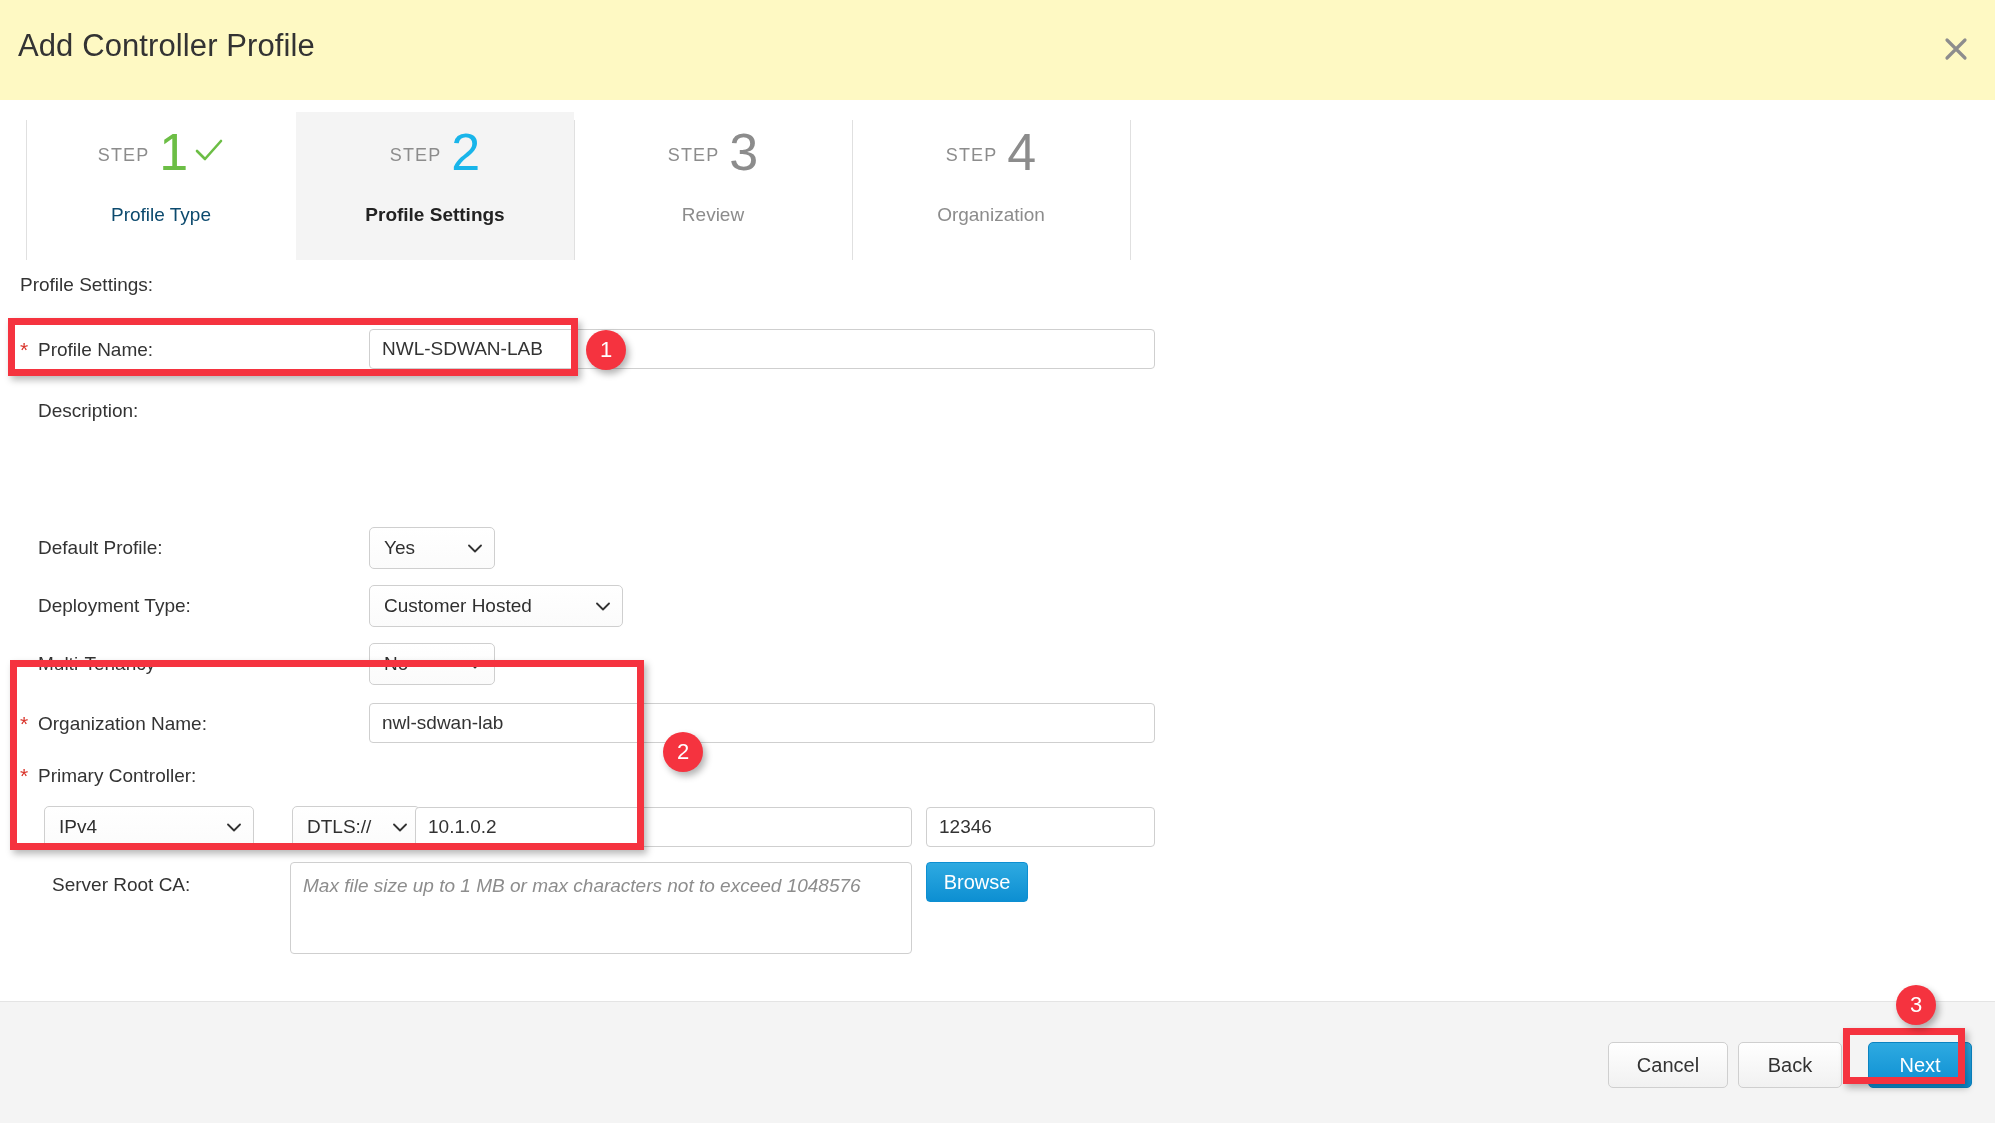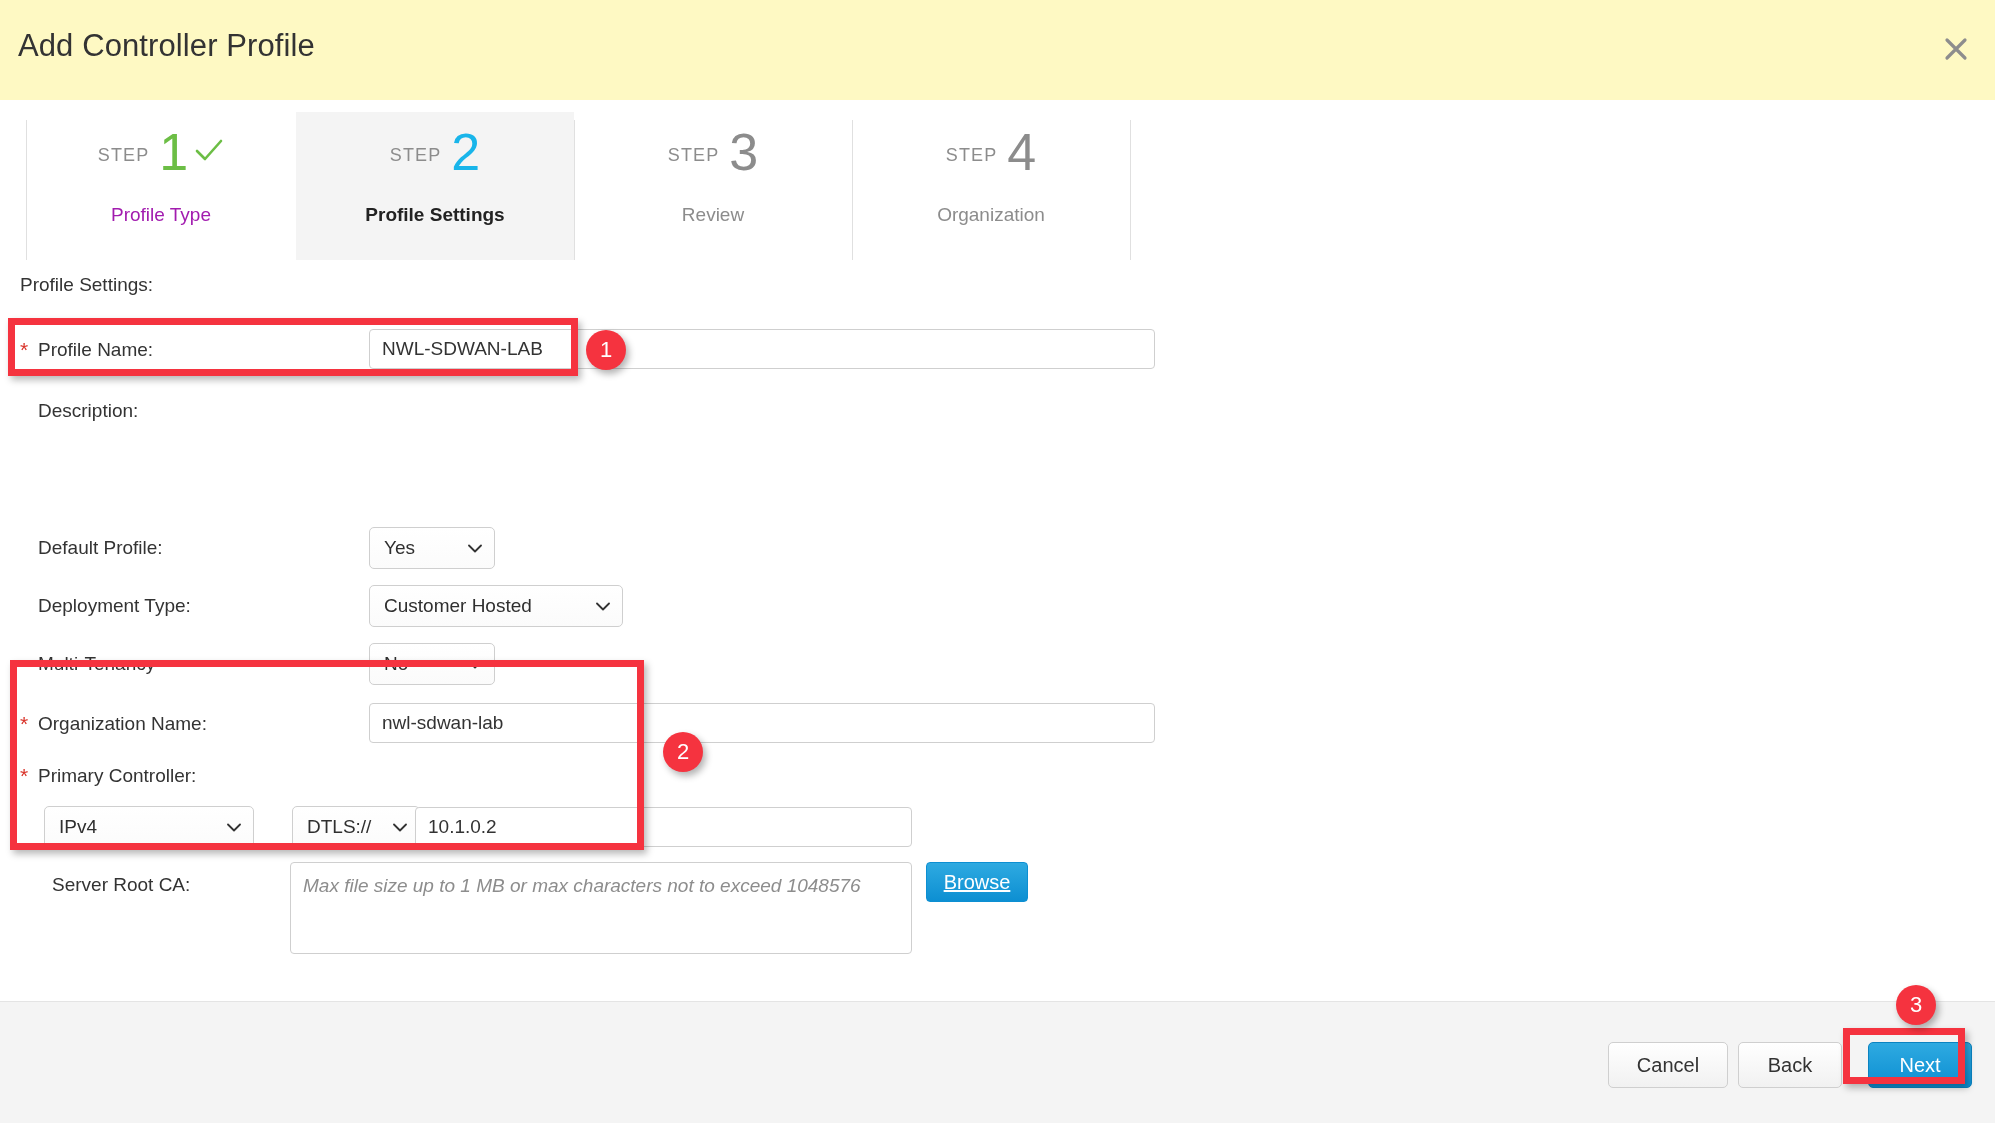--- a/index.html
+++ b/index.html
@@ -78,21 +78,21 @@
   }
   .step.done .step-num { color: #6cbe45; }
   .step.active .step-num { color: #19b5ea; }
   .step .check {
     margin-left: 6px;
     position: relative;
     top: -6px;
   }
   .step .step-label {
     font-size: 19px;
-    color: #a21caf;
+    color: #0c4a6e;
     margin-top: 20px;
   }
   .step.active .step-label { color: #222; font-weight: bold; }
   .step.dim .step-label { color: #8c8c8c; }
   .step-divider {
     position: absolute;
     top: 8px;
     width: 1px; height: 140px;
     background: #e0e0e0;
   }
@@ -362,26 +362,27 @@
             <path d="M1 1.5 L7 7.5 L13 1.5" fill="none" stroke="#333" stroke-width="1.8" stroke-linecap="round" stroke-linejoin="round"></path>
           </svg>
       </div>
       <div class="selwrap" style="left:292px; top:6px; width:128px;">
         <span class="sel-val">DTLS://</span>
         <svg class="chev" viewBox="0 0 14 9">
             <path d="M1 1.5 L7 7.5 L13 1.5" fill="none" stroke="#333" stroke-width="1.8" stroke-linecap="round" stroke-linejoin="round"></path>
           </svg>
       </div>
       <input class="fld" style="left: 415px; top: 7px; width: 497px;" type="text" value="10.1.0.2">
+      <input class="fld" style="left: 926px; top: 7px; width: 229px;" type="text" value="12346">
     </div>
 
     <div class="row" style="top:592px; height:140px;">
       <span class="lbl" style="left:52px; top:20px;">Server Root CA:</span>
       <textarea class="fld" style="left: 290px; top: 8px; width: 622px; height: 92px;" placeholder="Max file size up to 1 MB or max characters not to exceed 1048576"></textarea>
-      <button class="btn-browse" style="left:926px; top:8px; width:102px; height:40px;text-decoration:underline;">Browse</button>
+      <button class="btn-browse" style="left:926px; top:8px; width:102px; height:40px;">Browse</button>
     </div>
   </div>
 
   <div class="footer">
     <button class="fbtn secondary" style="left:1608px; width:120px;">Cancel</button>
     <button class="fbtn secondary" style="left:1738px; width:104px;">Back</button>
     <button class="fbtn primary" style="left:1852px; width:104px;">Next</button>
   </div>
 
   <div class="anno-box" style="left:8px; top:318px; width:570px; height:58px;"></div>

